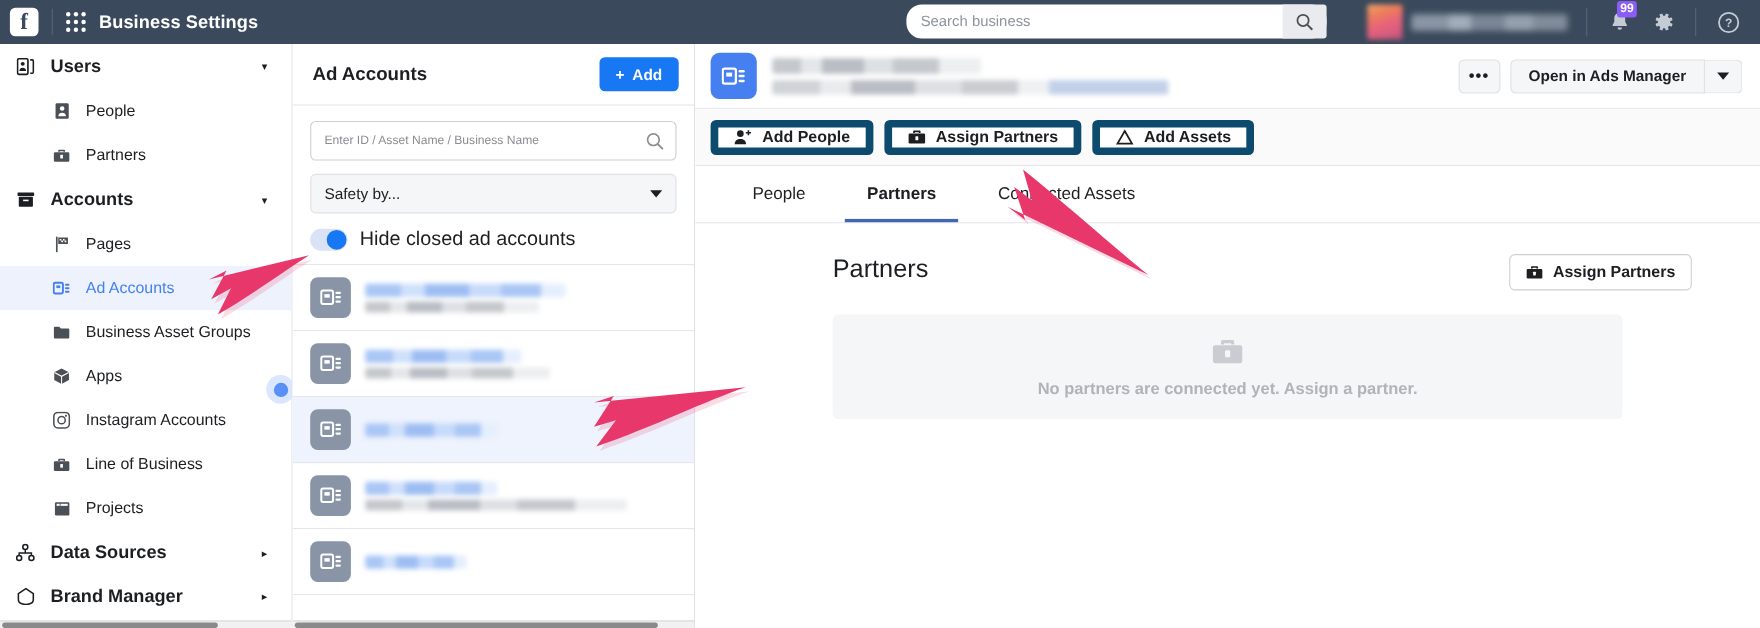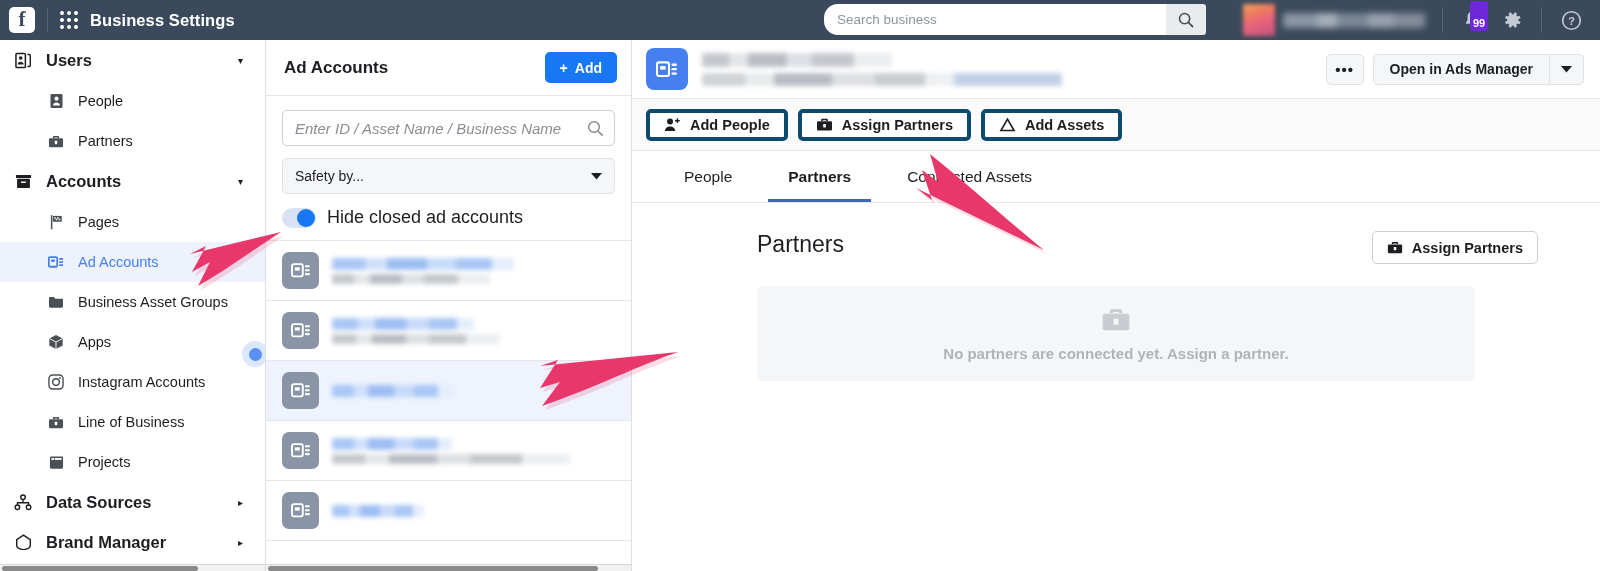--- a/index.html
+++ b/index.html
@@ -62,22 +62,22 @@
     width: 142px; height: 15px; margin-left: 8px; border-radius: 2px;
     background: linear-gradient(90deg,#8f9aa8 0 24%,#aab3bf 24% 38%,#7e8a99 38% 60%,#9ba5b2 60% 78%,#868f9d 78% 100%);
     filter: blur(3px); opacity: .95;
   }
   .tb-div2 { width:1px; height:26px; background:#55657a; margin:0 14px; }
 
   .tb-icon { position: relative; display:flex; align-items:center; justify-content:center;
     width: 30px; height: 30px; cursor: pointer; }
   .badge {
     position: absolute; top: -4px; left: 13px;
-    background: #6d28d9; color: #fff; font-size: 11px; font-weight: bold;
-    border-radius: 3px; padding: 15px 3px; line-height: 14px; height: 15px;
+    background: #8b5cf6; color: #fff; font-size: 11px; font-weight: bold;
+    border-radius: 3px; padding: 0px 3px; line-height: 14px; height: 15px;
   }
   .tb-icons { position: absolute; right: 8px; top: 5px; display:flex; align-items:center; }
 
   
   .body { display: flex; height: 531px; width: 1600px; }
 
   
   .sidebar {
     width: 266px; height: 531px; background: #ffffff;
     border-right: 1px solid #dddfe2;
@@ -133,23 +133,22 @@
     height: 31px; padding: 0 15px; font-size: 14px; font-weight: bold;
     cursor: pointer; display:flex; align-items:center; gap: 7px;
     font-family: "Liberation Sans", sans-serif;
   }
   .mid-controls { padding: 14px 16px 0 16px; }
   .mid-search {
     height: 36px; border: 1px solid #ccd0d5; border-radius: 5px;
     display:flex; align-items:center; padding: 0 10px 0 12px; background:#fff;
   }
   .mid-search input {
-    flex:1; border:none; outline:none; font-size: 15px; color:#1c1e21; background:transparent;
+    flex:1; border:none; outline:none; font-size: 11px; color:#1c1e21; background:transparent;
     font-family: "Liberation Sans", sans-serif;
-    font-style: italic;
   }
   .mid-search input::placeholder { color:#8a8d91; }
   .mid-selects { display:flex; gap: 10px; margin-top: 12px; }
   .sel {
     flex:1; height: 36px; background: #f5f6f7; border: 1px solid #dfe1e5; border-radius: 5px;
     display:flex; align-items:center; justify-content:space-between;
     padding: 0 12px; font-size: 14px; color:#1c1e21; cursor:pointer;
   }
   .toggle-row { display:flex; align-items:center; margin-top: 13px; gap: 11px; }
   .toggle {
@@ -210,21 +209,21 @@
   .split-caret {
     width: 34px; height: 31px; border:1px solid #dfe1e5; border-left:none; background:#f5f6f7;
     border-radius: 0 5px 5px 0; display:flex; align-items:center; justify-content:center; cursor:pointer;
   }
 
   .rc-btnrow {
     height: 52px; display:flex; align-items:center; gap: 10px; padding: 0 16px 0 14px;
     border-bottom: 1px solid #e4e6eb; background:#fafafa;
   }
   .act-btn {
-    height: 32px; padding: 0 14px; background:#fff; border:4px solid #0c4a6e; border-radius:5px;
+    height: 32px; padding: 0 14px; background:#fff; border:7px solid #0c4a6e; border-radius:5px;
     font-size: 14.5px; font-weight:bold; color:#1c1e21; cursor:pointer;
     display:flex; align-items:center; gap: 9px;
     font-family: "Liberation Sans", sans-serif;
   }
 
   .rc-tabs {
     height: 52px; display:flex; align-items:stretch; padding-left: 24px;
     border-bottom: 1px solid #e4e6eb; gap: 0;
   }
   .tab {

